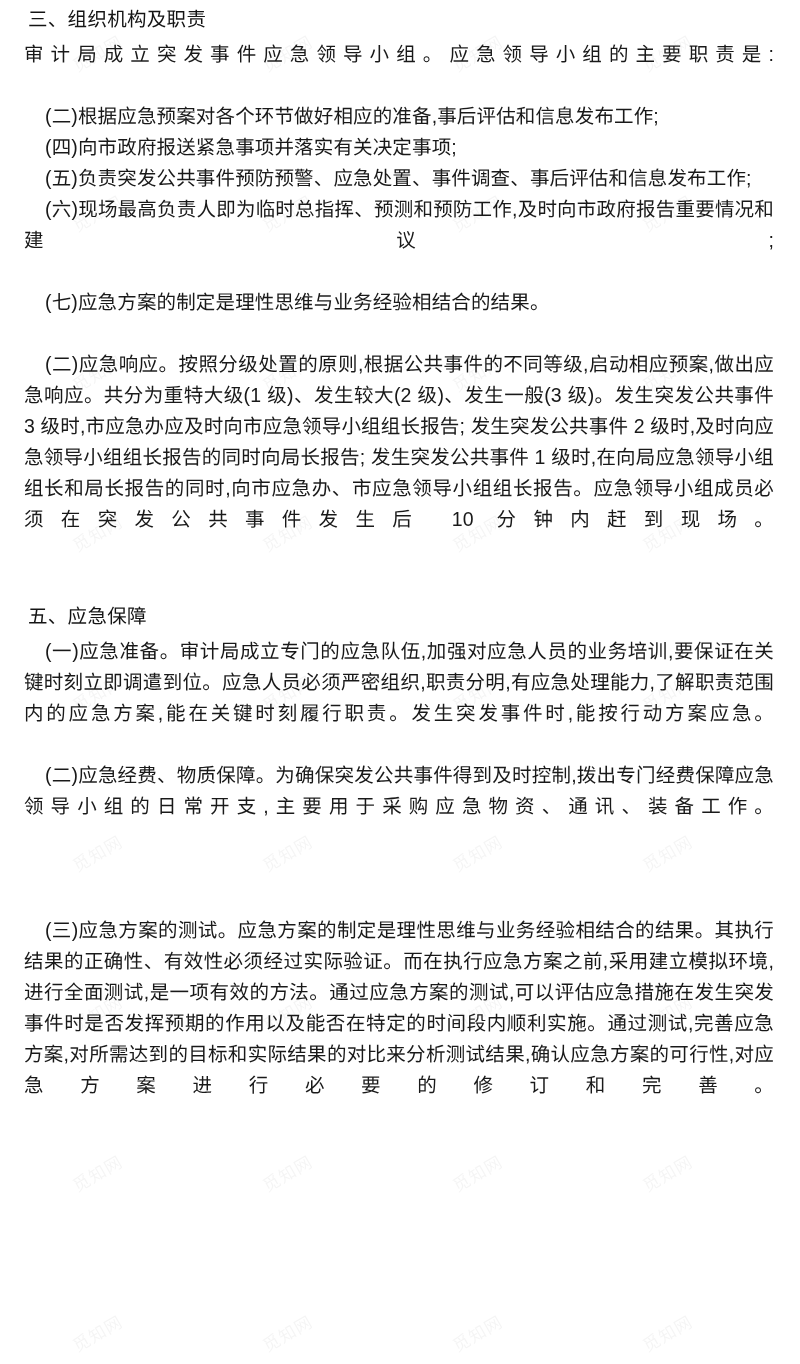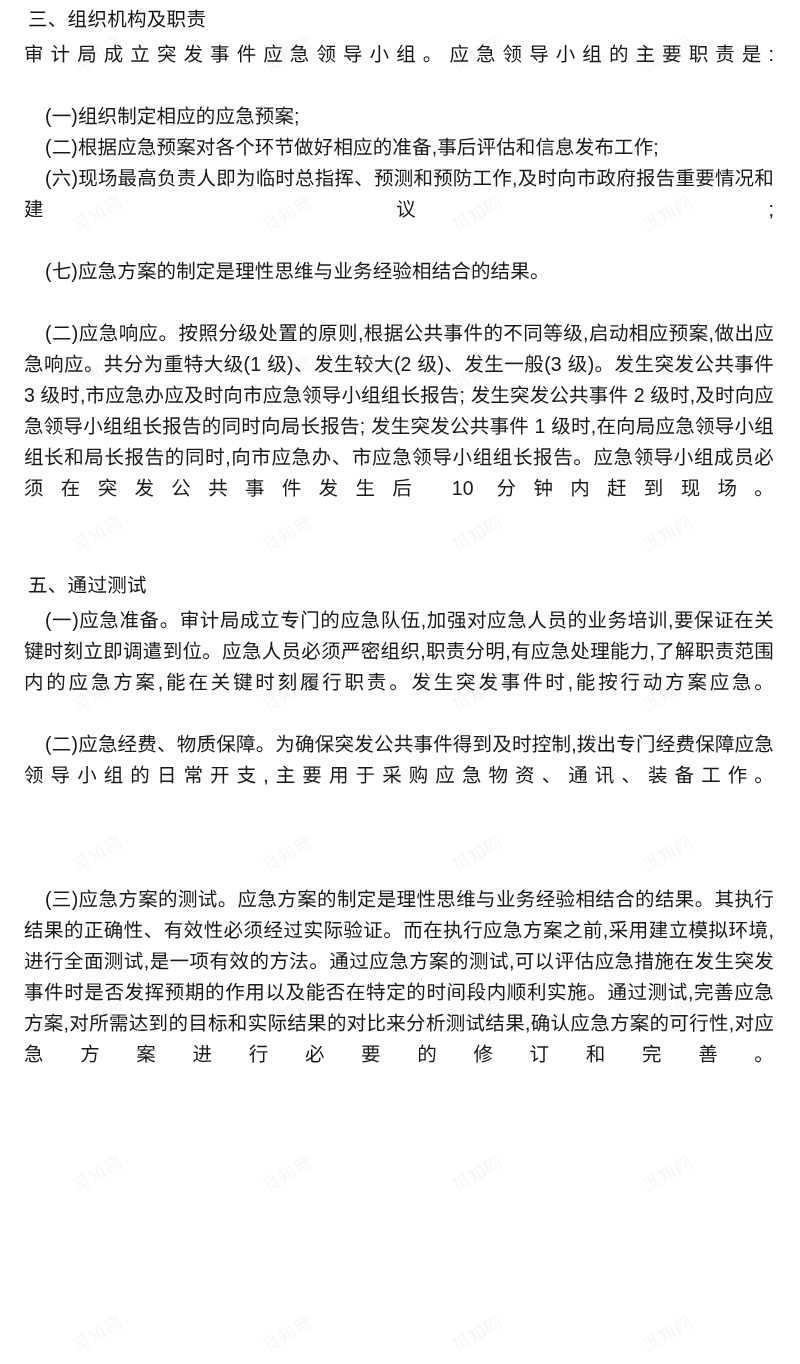--- a/index.html
+++ b/index.html
@@ -128,37 +128,38 @@
       <span class="wm" style="left: 450px; top: 1320px;">觅知网</span>
       <span class="wm" style="left: 640px; top: 1320px;">觅知网</span>
     </div>
 
   <div id="doc-body">
 
     <div>
       <div class="heading doc-line clip-top">三、组织机构及职责</div>
 
       <p class="doc-line para justified">审计局成立突发事件应急领导小组。应急领导小组的主要职责是:</p>
-      <p class="doc-line para indent-1">(一)组织制定相应的应急预案;</p>
       <p class="doc-line para indent-1">(二)根据应急预案对各个环节做好相应的准备,事后评估和信息发布工作;</p>
+      <p class="doc-line para indent-1">(四)向市政府报送紧急事项并落实有关决定事项;</p>
+      <p class="doc-line para indent-1">(五)负责突发公共事件预防预警、应急处置、事件调查、事后评估和信息发布工作;</p>
       <p class="doc-line para indent-1 justified">(六)现场最高负责人即为临时总指挥、预测和预防工作,及时向市政府报告重要情况和建议;</p>
       <p class="doc-line para indent-1">(七)应急方案的制定是理性思维与业务经验相结合的结果。</p>
     </div>
 
     <div class="spacer-sm"></div>
 
     <div>
 
       <p class="doc-line para indent-1 justified">(二)应急响应。按照分级处置的原则,根据公共事件的不同等级,启动相应预案,做出应急响应。共分为重特大级(1 级)、发生较大(2 级)、发生一般(3 级)。发生突发公共事件 3 级时,市应急办应及时向市应急领导小组组长报告; 发生突发公共事件 2 级时,及时向应急领导小组组长报告的同时向局长报告; 发生突发公共事件 1 级时,在向局应急领导小组组长和局长报告的同时,向市应急办、市应急领导小组组长报告。应急领导小组成员必须在突发公共事件发生后 10 分钟内赶到现场。</p>
     </div>
 
     <div class="spacer-sm"></div>
 
     <div>
-      <div class="heading doc-line">五、通过测试</div>
+      <div class="heading doc-line">五、应急保障</div>
 
       <p class="doc-line para indent-1 justified">(一)应急准备。审计局成立专门的应急队伍,加强对应急人员的业务培训,要保证在关键时刻立即调遣到位。应急人员必须严密组织,职责分明,有应急处理能力,了解职责范围内的应急方案,能在关键时刻履行职责。发生突发事件时,能按行动方案应急。</p>
       <p class="doc-line para indent-1 justified">(二)应急经费、物质保障。为确保突发公共事件得到及时控制,拨出专门经费保障应急领导小组的日常开支,主要用于采购应急物资、通讯、装备工作。</p>
 
       <div class="spacer-xl"></div>
 
       <p class="doc-line para indent-1 justified">(三)应急方案的测试。应急方案的制定是理性思维与业务经验相结合的结果。其执行结果的正确性、有效性必须经过实际验证。而在执行应急方案之前,采用建立模拟环境,进行全面测试,是一项有效的方法。通过应急方案的测试,可以评估应急措施在发生突发事件时是否发挥预期的作用以及能否在特定的时间段内顺利实施。通过测试,完善应急方案,对所需达到的目标和实际结果的对比来分析测试结果,确认应急方案的可行性,对应急方案进行必要的修订和完善。</p>
     </div>
 
   </div>

